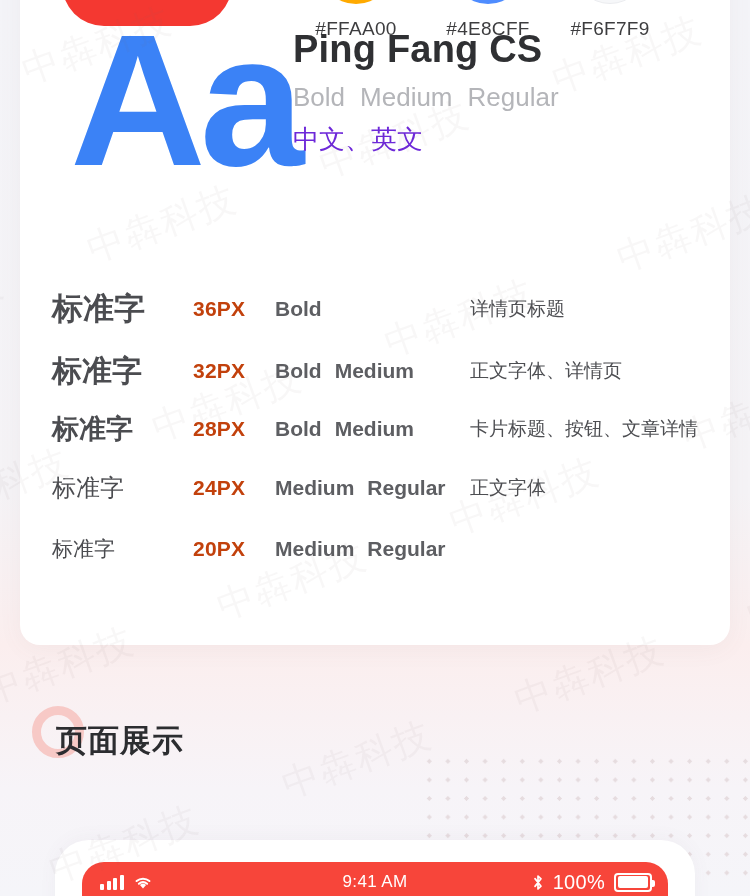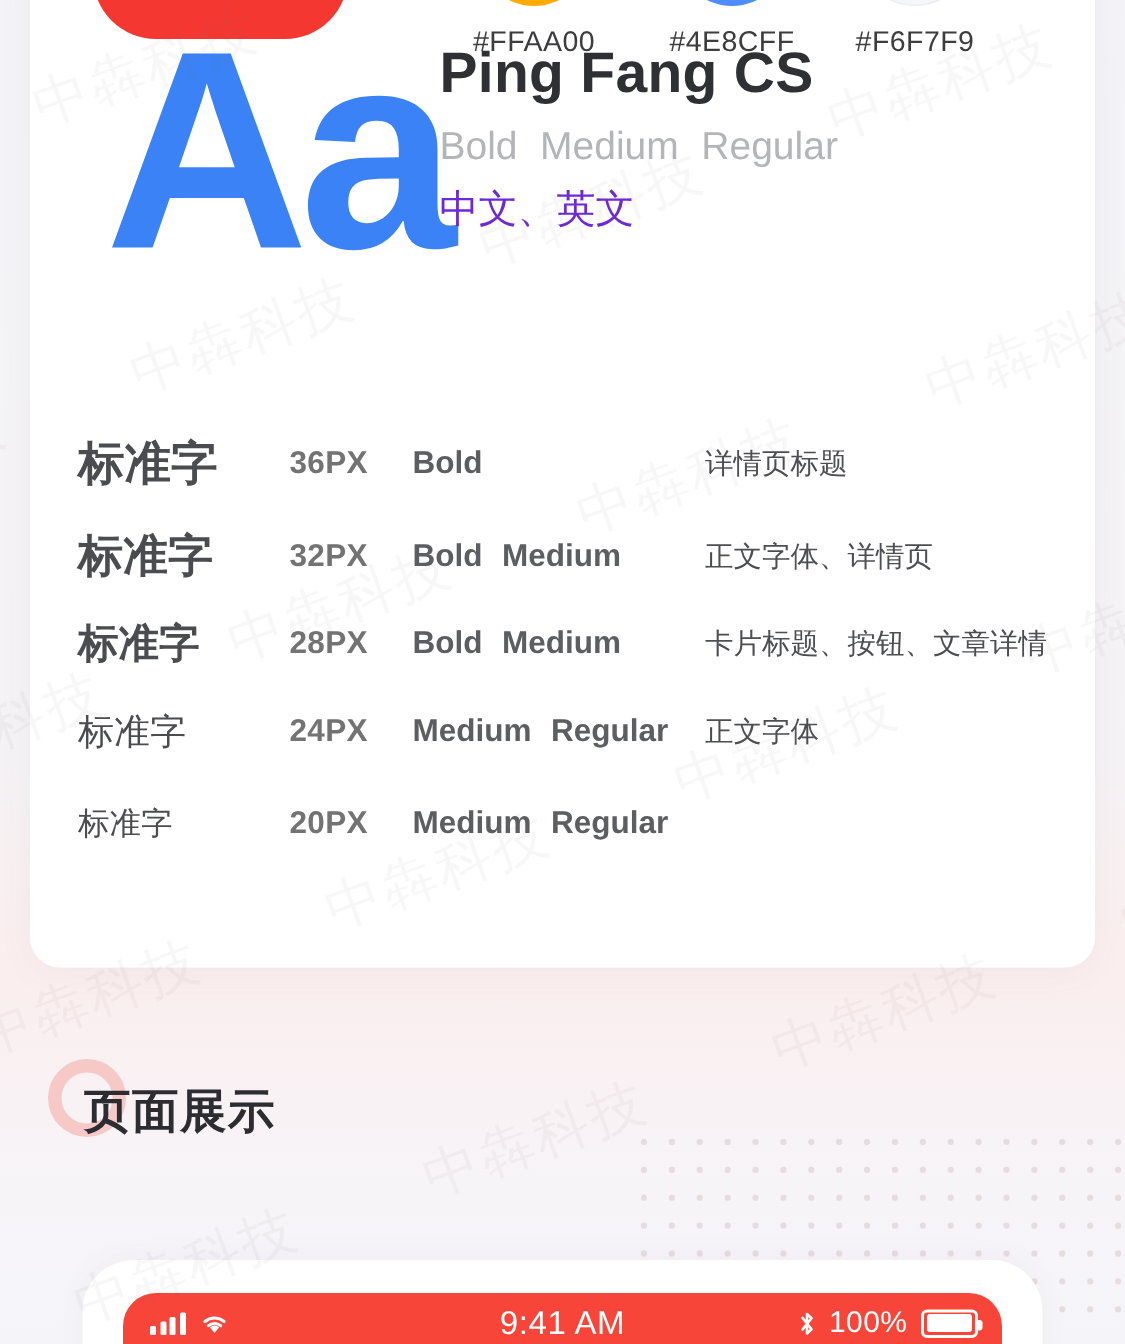--- a/index.html
+++ b/index.html
@@ -106,21 +106,21 @@
 
   
   .type-table { position:absolute; left:0; top:487px; width:631px; }
   .trow { position:relative; height:61px; }
   .trow .cn {
     position:absolute; left:32px; top:50%; transform:translateY(-50%);
     color:#4b4c50; font-family:"DejaVu Sans", sans-serif; white-space:nowrap;
   }
   .trow .px {
     position:absolute; left:173px; top:50%; transform:translateY(-50%);
-    font-size:21px; font-weight:700; color:#737373; letter-spacing:.2px;
+    font-size:21px; font-weight:700; color:#c2410c; letter-spacing:.2px;
   }
   .trow .wt {
     position:absolute; left:255px; top:50%; transform:translateY(-50%);
     font-size:21px; font-weight:700; color:#5d5e62; white-space:nowrap;
   }
   .trow .wt span { margin-right:13px; }
   .trow .use {
     position:absolute; left:450px; top:50%; transform:translateY(-50%);
     font-size:19px; color:#4d4e52; font-family:"DejaVu Sans", sans-serif;
     white-space:nowrap;
@@ -182,21 +182,21 @@
   .sb-left { position:absolute; left:18px; display:flex; align-items:flex-end; gap:9px; }
   .bars { display:flex; align-items:flex-end; gap:2.5px; height:15px; }
   .bars i { display:block; width:4px; background:#fff; border-radius:1px; }
   .bars i:nth-child(1){ height:6px; }
   .bars i:nth-child(2){ height:9px; }
   .bars i:nth-child(3){ height:12px; }
   .bars i:nth-child(4){ height:15px; }
   .wifi { width:20px; height:15px; position:relative; }
   .sb-time {
     position:absolute; left:0; right:0; text-align:center;
-    font-size:22px; letter-spacing:.4px; font-weight:400;
+    font-size:17px; letter-spacing:.4px; font-weight:400;
   }
   .sb-right {
     position:absolute; right:16px; display:flex; align-items:center; gap:9px;
   }
   .bt { width:12px; height:17px; }
   .batt-pct { font-size:20px; letter-spacing:.3px; }
   .batt {
     width:38px; height:19px; border:2.2px solid #fff;
     border-radius:4px; position:relative;
   }

